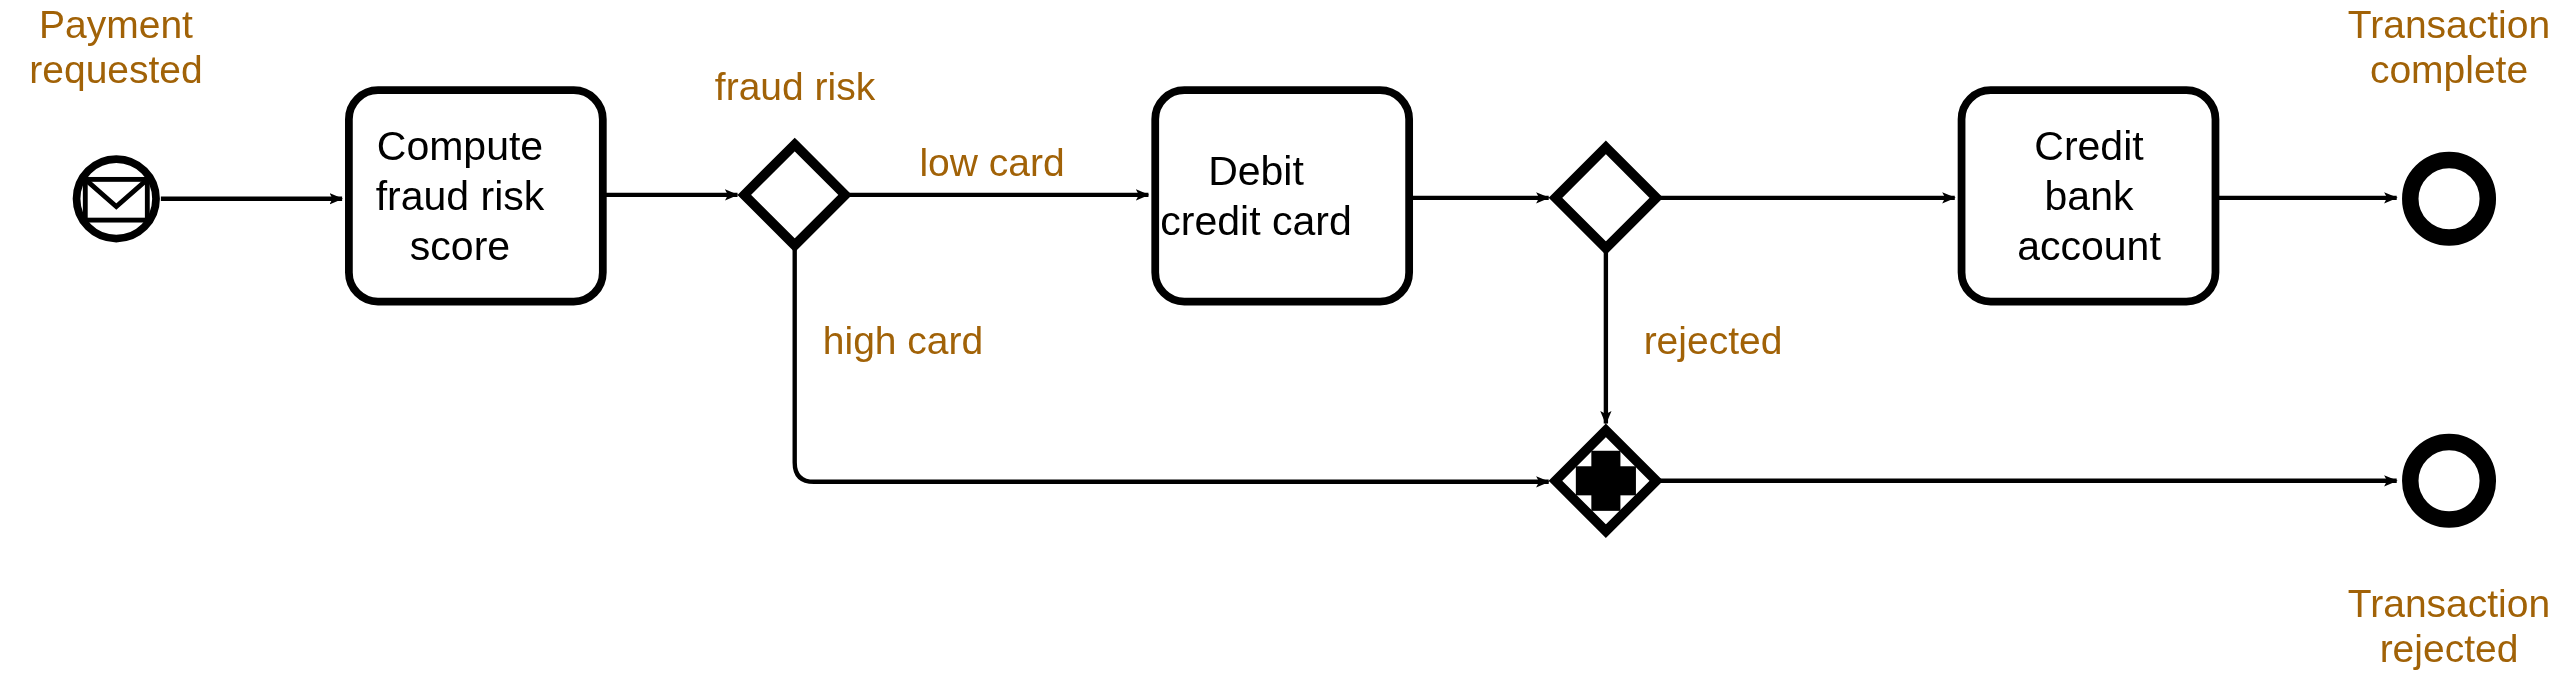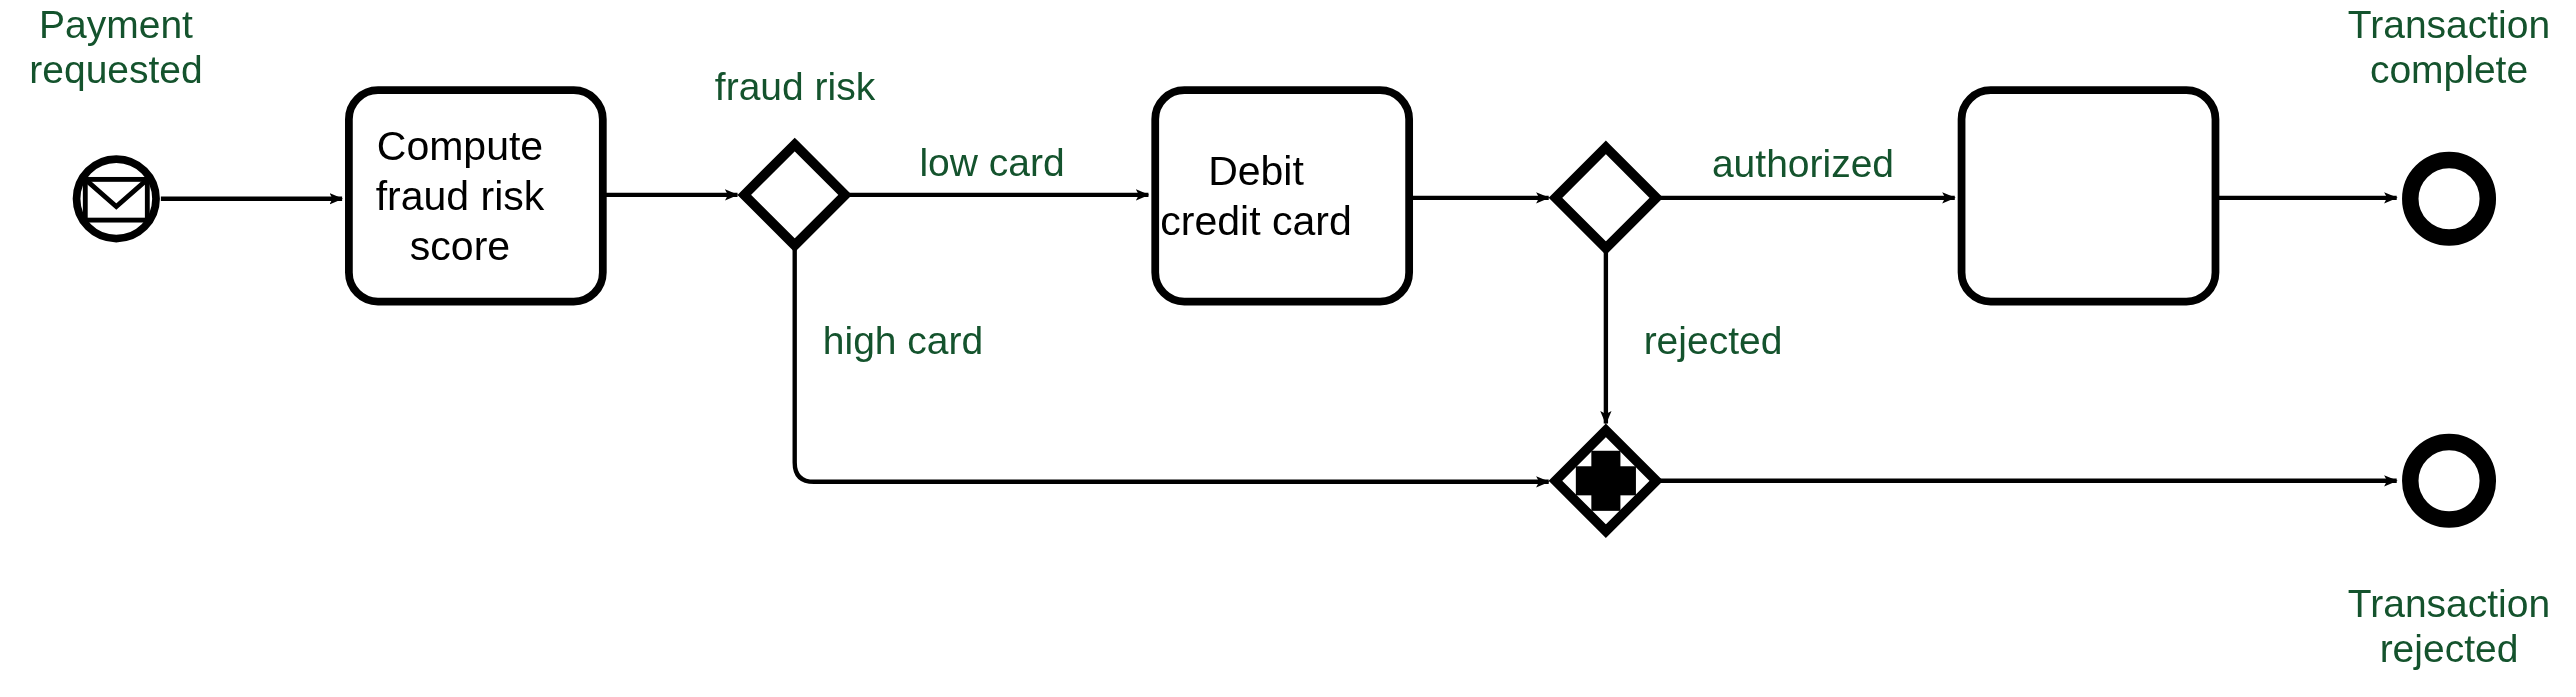--- a/index.html
+++ b/index.html
@@ -17,21 +17,21 @@
   }
   #diagram-svg {
     position: absolute;
     left: 0;
     top: 0;
     width: 2576px;
     height: 698px;
   }
   .lbl {
     position: absolute;
-    color: #14532d;
+    color: #a16207;
     font-family: "Liberation Sans", sans-serif;
     font-size: 39px;
     line-height: 1.16;
     white-space: pre;
     text-align: center;
     letter-spacing: 0px;
   }
   .lbl-center {
     transform: translate(-50%, -50%);
   }
@@ -118,24 +118,26 @@
 
   <div class="lbl lbl-center" style="left:795px; top:87px;">fraud risk</div>
 
   <div class="lbl lbl-center" style="left:992px; top:163px;">low card</div>
 
   <div class="lbl lbl-center" style="left:903px; top:341px;">high card</div>
 
   <div class="task-text" style="left:1256px; top:196px;">Debit
 credit card</div>
 
-  <div class="lbl lbl-center" style="left:1803px; top:164px;">authorized</div>
 
   <div class="lbl lbl-center" style="left:1713px; top:341px;">rejected</div>
 
+  <div class="task-text" style="left:2089px; top:196px;">Credit
+bank
+account</div>
 
   <div class="lbl lbl-center" style="left:2449px; top:47px;">Transaction
 complete</div>
 
   <div class="lbl lbl-center" style="left:2449px; top:626px;">Transaction
 rejected</div>
 
 </div>
 
 

